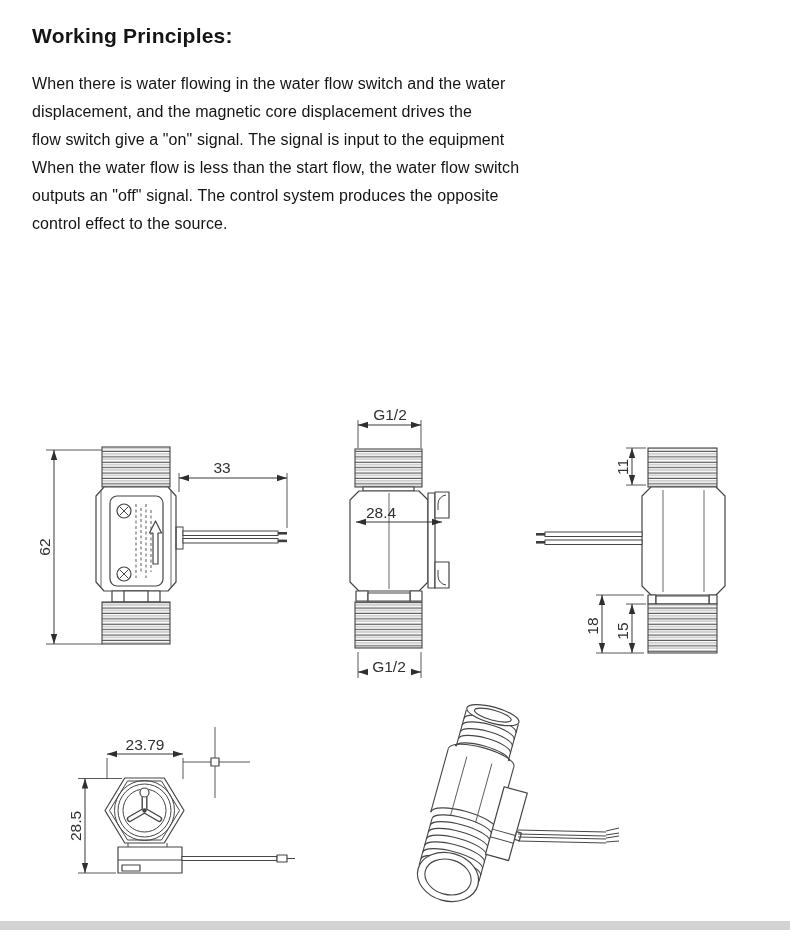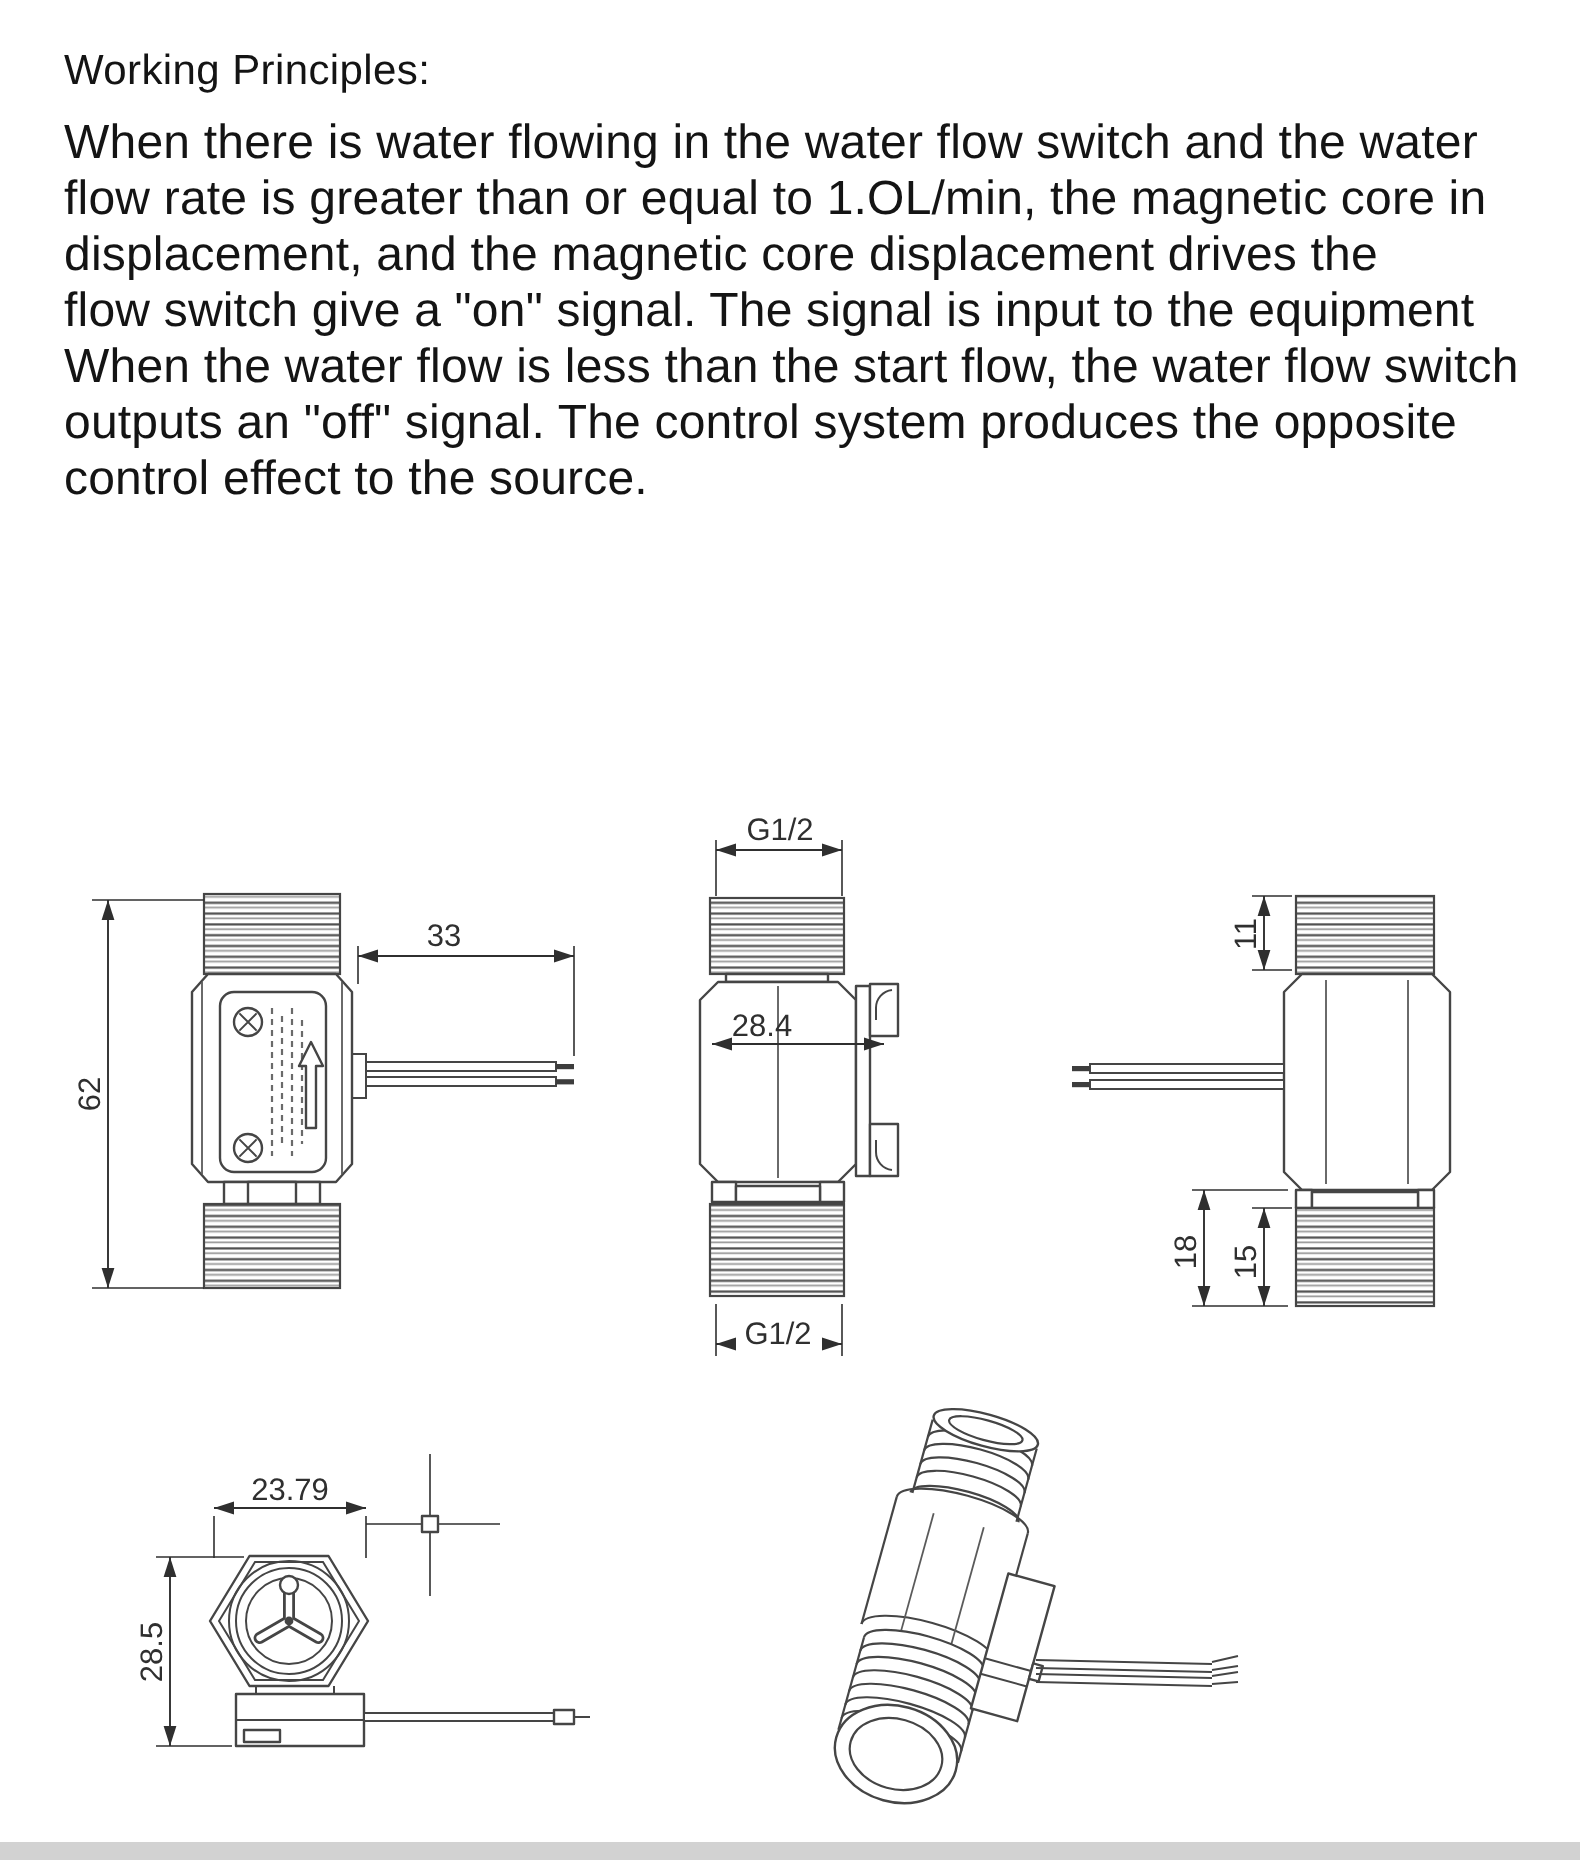--- a/index.html
+++ b/index.html
@@ -1,20 +1,20 @@
 <!DOCTYPE html>
 <html><head>
 <meta charset="utf-8">
 <style>
   html,body{margin:0;padding:0;}
   body{width:790px;height:930px;background:#ffffff;position:relative;overflow:hidden;
        font-family:"Liberation Sans",sans-serif;}
   .text-block{position:absolute;left:32px;top:24px;width:740px;color:#141414;}
-  .heading{font-size:21px;font-weight:normal;margin:0 0 10px 0;letter-spacing:.2px;}
-  .pline{font-size:24px;line-height:28px;white-space:nowrap;letter-spacing:.1px;}
+  .heading{font-size:21px;font-weight:bold;margin:0 0 22px 0;letter-spacing:.2px;}
+  .pline{font-size:16px;line-height:28px;white-space:nowrap;letter-spacing:.1px;}
   .drawing{position:absolute;left:0;top:380px;}
   .footer-bar{position:absolute;left:0;top:921px;width:790px;height:9px;background:#d2d2d2;}
 
   
   .ol{fill:#ffffff;stroke:#454545;stroke-width:1.2;stroke-linejoin:round;}
   .ln{stroke:#454545;stroke-width:1;fill:none;}
   .iso{stroke:#454545;stroke-width:1.1;fill:none;}
   .isow{fill:#ffffff;stroke:none;}
   .facet{stroke:#5a5a5a;stroke-width:.9;fill:none;}
   .thr{fill:url(#thr);stroke:#454545;stroke-width:1.1;}
@@ -26,21 +26,20 @@
   .mimic{stroke:#6a6a6a;stroke-width:1.1;stroke-dasharray:3 2.5;fill:none;}
   .wht{fill:#ffffff;stroke:none;}
 </style>
 </head>
 <body>
 
 <section class="text-block">
   <h1 class="heading">Working Principles:</h1>
   <div>
     <div class="pline">When there is water flowing in the water flow switch and the water</div>
-    <div class="pline">flow rate is greater than or equal to 1.OL/min, the magnetic core in</div>
     <div class="pline">displacement, and the magnetic core displacement drives the</div>
     <div class="pline">flow switch give a "on" signal. The signal is input to the equipment</div>
     <div class="pline">When the water flow is less than the start flow, the water flow switch</div>
     <div class="pline">outputs an "off" signal. The control system produces the opposite</div>
     <div class="pline">control effect to the source.</div>
   </div>
 </section>
 
 <svg class="drawing" width="790" height="550" viewBox="0 0 790 550">
   <defs>

